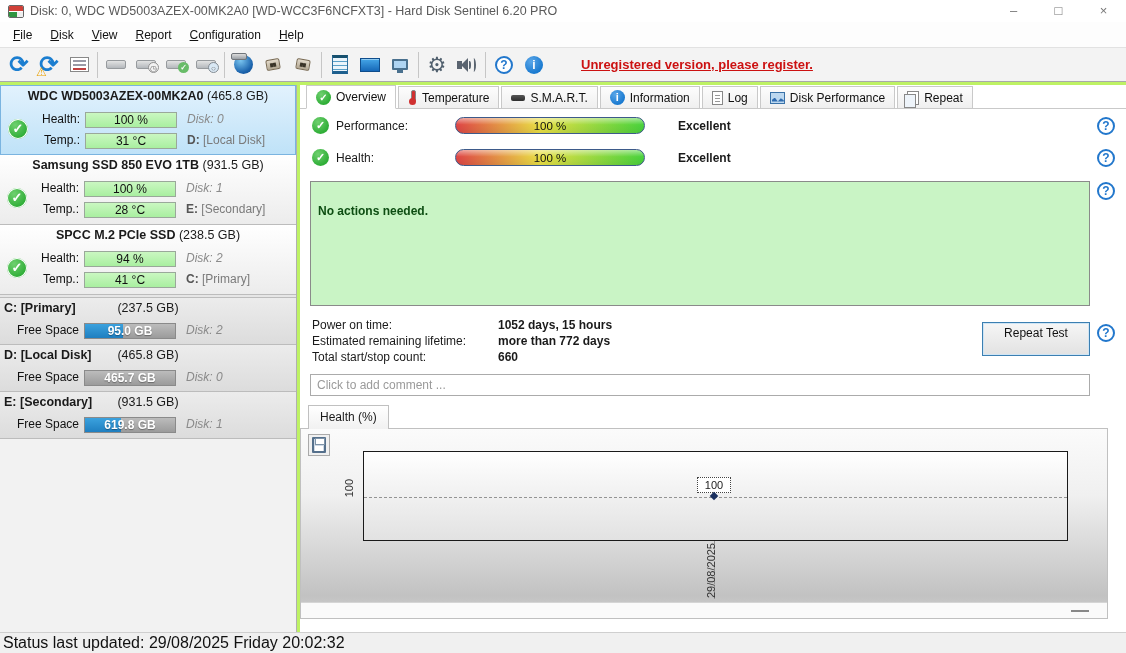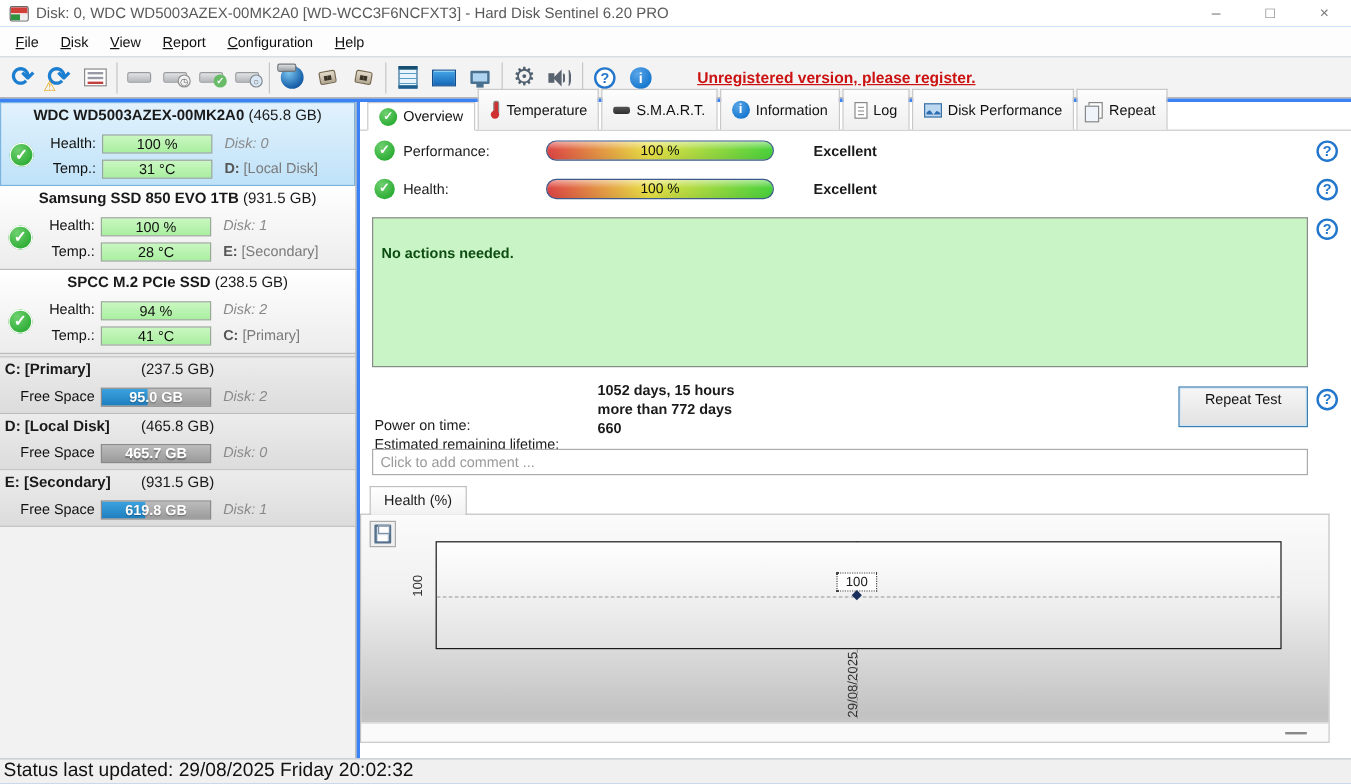--- a/index.html
+++ b/index.html
@@ -1,18 +1,18 @@
 <!DOCTYPE html>
 <html><head>
 <meta charset="utf-8">
 <style>
   * { margin:0; padding:0; box-sizing:border-box; }
   html,body { width:1126px; height:653px; overflow:hidden; }
   body { font-family:"Liberation Sans", sans-serif; font-size:12px; color:#1a1a1a; background:#fff; }
-  #app { position:relative; width:1126px; height:653px; background:#3b82f6; outline:1px solid #9a9a9a; }
+  #app { position:relative; width:1126px; height:653px; background:#bef264; outline:1px solid #9a9a9a; }
 
   
   .titlebar { position:absolute; left:0; top:0; right:0; height:22px; background:#fff; display:flex; align-items:center; }
   .app-logo { width:16px; height:13px; margin:0 6px 0 8px; border:1px solid #666; border-radius:2px; overflow:hidden; }
   .app-logo .lg-top { height:6px; background:#d04038; border-bottom:1px solid #fff; }
   .app-logo .lg-bot { height:5px; background:linear-gradient(90deg,#2f9440 0 55%,#efefef 55% 100%); }
   .win-title { color:#5a5a5a; font-size:12.5px; white-space:nowrap; }
   .win-controls { margin-left:auto; display:flex; height:22px; }
   .win-btn { width:45px; text-align:center; line-height:22px; color:#777; font-size:13px; cursor:default; }
 
@@ -74,21 +74,21 @@
   .fbar .ftext { position:absolute; left:0; right:0; text-align:center; line-height:14px; font-size:12px; font-weight:bold; color:#fff; text-shadow:0 1px 1px rgba(0,0,0,.35); }
   .srow .rtxt { position:absolute; left:186px; color:#8a8a8a; font-style:italic; }
   .srow .rdrv { position:absolute; left:186px; color:#7a7a7a; font-style:normal; }
   .srow .rdrv b { color:#555; }
   .p-name { position:absolute; left:4px; top:3px; font-weight:bold; font-size:12.5px; }
   .p-size { position:absolute; left:0; right:0; top:3px; text-align:center; font-size:12.5px; }
 
   
   .main { position:absolute; left:300px; top:85px; right:0; bottom:21px; background:#fff; }
   .tabbar { position:absolute; left:0; top:0; right:0; height:24px; border-bottom:1px solid #c9c9c9; display:flex; align-items:flex-end; padding-left:6px; }
-  .tab { height:34px; display:flex; align-items:center; gap:5px; padding:0 9px; border:1px solid #c9c9c9; border-bottom:none; background:linear-gradient(#fdfdfd,#efefef); margin-right:2px; color:#111; white-space:nowrap; }
+  .tab { height:22px; display:flex; align-items:center; gap:5px; padding:0 9px; border:1px solid #c9c9c9; border-bottom:none; background:linear-gradient(#fdfdfd,#efefef); margin-right:2px; color:#111; white-space:nowrap; }
   .tab.active { background:#fff; height:24px; margin-bottom:-1px; border-bottom:1px solid #fff; font-weight:normal; }
   .t-check { width:15px; height:15px; border-radius:50%; background:radial-gradient(circle at 35% 30%, #6fd06f, #2fae37 70%); color:#fff; font-size:10px; font-weight:bold; line-height:15px; text-align:center; }
   .t-thermo { position:relative; width:9px; height:15px; }
   .t-thermo::before { content:""; position:absolute; left:3px; top:0; width:3px; height:10px; background:#d03030; border:1px solid #888; border-radius:2px; }
   .t-thermo::after { content:""; position:absolute; left:1px; bottom:0; width:7px; height:7px; background:#d03030; border-radius:50%; }
   .t-smart { width:14px; height:6px; background:linear-gradient(#555,#2e2e2e); border-radius:2px; }
   .t-info { width:15px; height:15px; border-radius:50%; background:radial-gradient(circle at 35% 30%, #5aa6e8, #1a7ad0 70%); color:#fff; font-weight:bold; font-size:11px; line-height:15px; text-align:center; }
   .t-doc { width:11px; height:14px; background:#fff; border:1px solid #888; position:relative; }
   .t-doc::before { content:""; position:absolute; left:2px; top:3px; right:2px; height:1px; background:#999; box-shadow:0 3px 0 #999, 0 6px 0 #999; }
   .t-chart { width:15px; height:12px; background:#bcd8f0; border:1px solid #3a72a8; position:relative; overflow:hidden; }
@@ -100,21 +100,21 @@
   .row-check { position:absolute; left:12px; top:0; width:17px; height:17px; border-radius:50%; background:radial-gradient(circle at 35% 30%, #6fd06f, #2fae37 70%); color:#fff; font-size:11px; font-weight:bold; line-height:17px; text-align:center; }
   .gauge-lbl { position:absolute; left:36px; top:2px; }
   .gauge { position:absolute; left:155px; top:0; width:190px; height:17px; border:1px solid #3d5a8a; border-radius:9px; background-image:linear-gradient(180deg, rgba(255,255,255,.5), rgba(255,255,255,0) 45%, rgba(0,0,0,.06)), linear-gradient(90deg,#de4545 0%,#e9e045 45%,#49d23c 100%); text-align:center; line-height:16px; font-size:11.5px; color:#111; }
   .gauge-rating { position:absolute; left:378px; top:2px; font-weight:bold; }
   .help-abs { position:absolute; left:797px; top:0; }
 
   .statusbox { position:absolute; left:10px; top:96px; width:780px; height:125px; background:#c9f4c5; border:1px solid #8a8a8a; padding:5px 7px; color:#15611c; }
   .statusbox .act { margin-top:17px; font-weight:bold; color:#0d4d12; }
 
   .inforow { position:absolute; left:12px; width:660px; height:16px; }
-  .inforow .ilbl { position:absolute; left:0;margin-top:29px; }
+  .inforow .ilbl { position:absolute; left:0; }
   .inforow .ival { position:absolute; left:186px; font-weight:bold; }
   .repeat-btn { position:absolute; left:682px; top:237px; width:108px; height:34px; background:linear-gradient(#f6f6f6,#e2e2e2); border:1px solid #3c7fb1; box-shadow:0 0 0 1px #cfe5f5 inset; text-align:center; line-height:21px; color:#111; }
 
   .comment { position:absolute; left:10px; top:289px; width:780px; height:22px; border:1px solid #ababab; padding:0 6px; font-family:"Liberation Sans", sans-serif; font-size:12px; color:#333; }
   .comment::placeholder { color:#9a9a9a; }
 
   .chart-tab { position:absolute; left:8px; top:320px; height:24px; padding:0 11px; background:linear-gradient(#ffffff,#f1f1f1); border:1px solid #c0c0c0; border-bottom:none; line-height:23px; z-index:2; }
   .chart-panel { position:absolute; left:0; top:343px; right:18px; bottom:13px; border:1px solid #c0c0c0; background:linear-gradient(180deg,#fbfbfb 0%,#f0f0f0 35%,#c2c2c2 88%,#cfcfcf 100%); }
   .save-btn { position:absolute; left:7px; top:5px; width:22px; height:22px; background:#f0f0f0; border:1px solid #aaa; }
   .floppy { position:absolute; left:3px; top:2px; width:14px; height:16px; background:#cfdae6; border:2px solid #55708c; border-radius:1px; }

